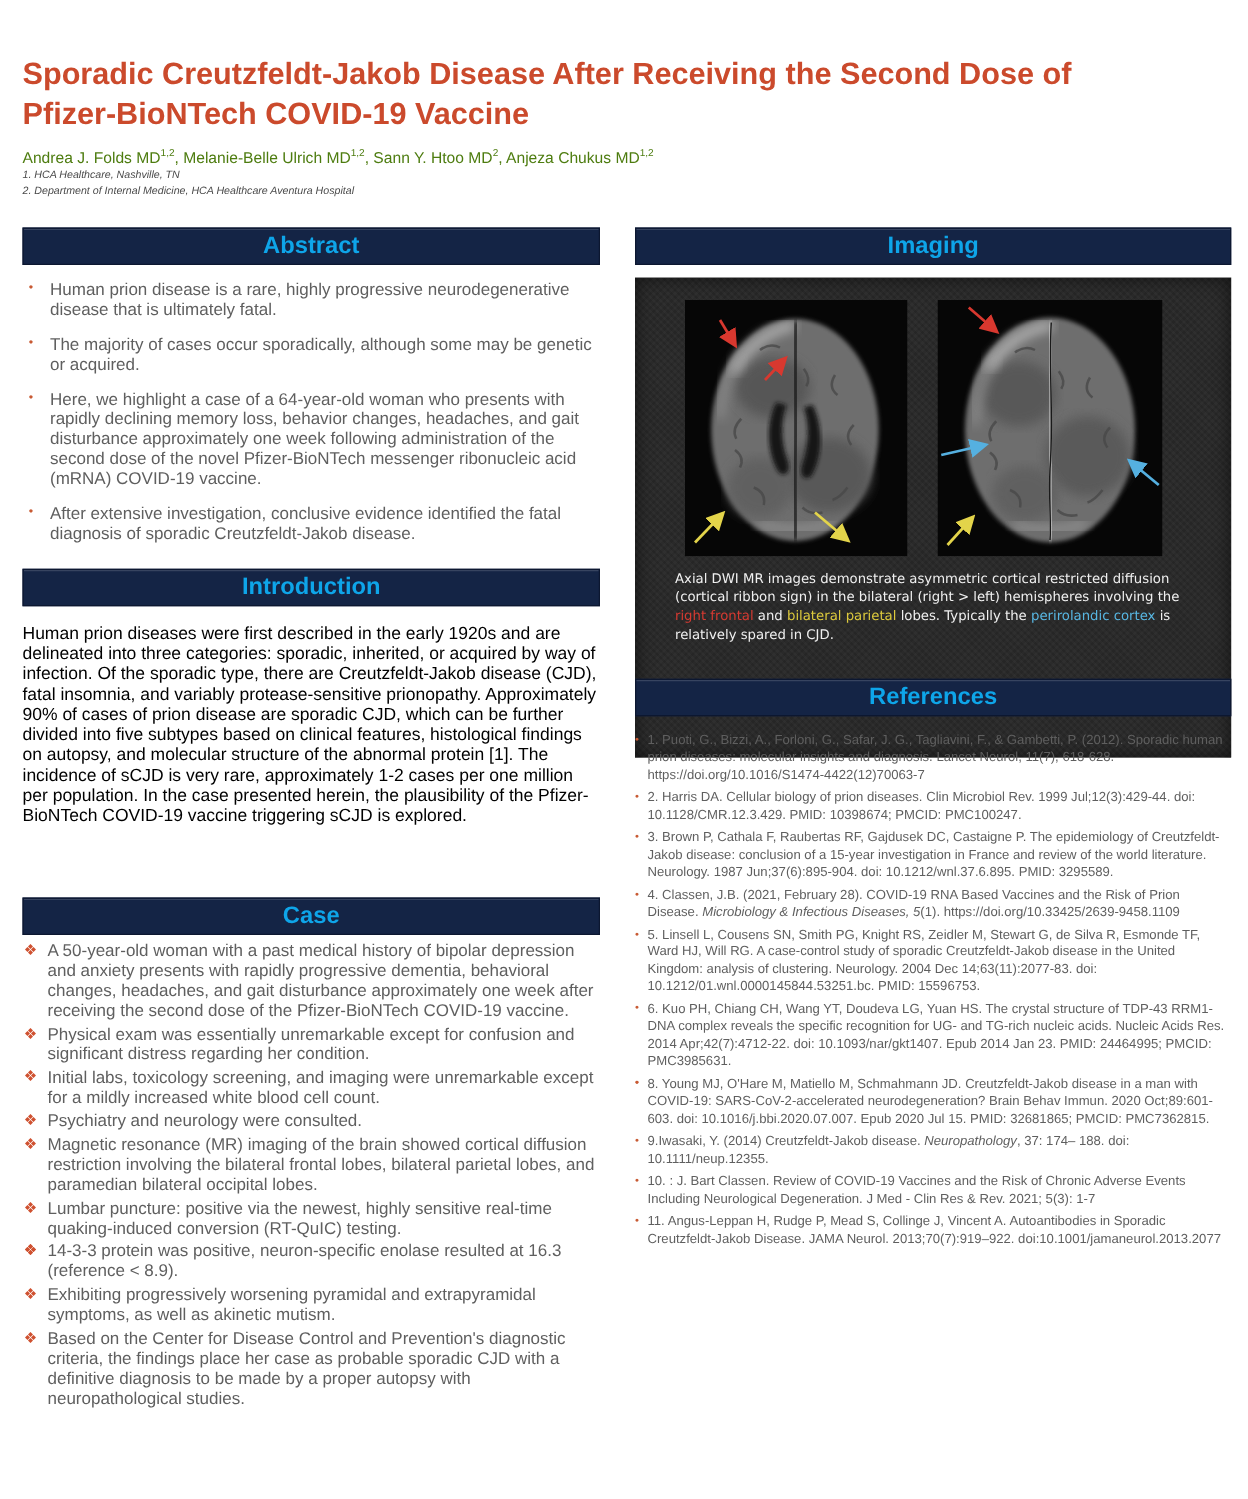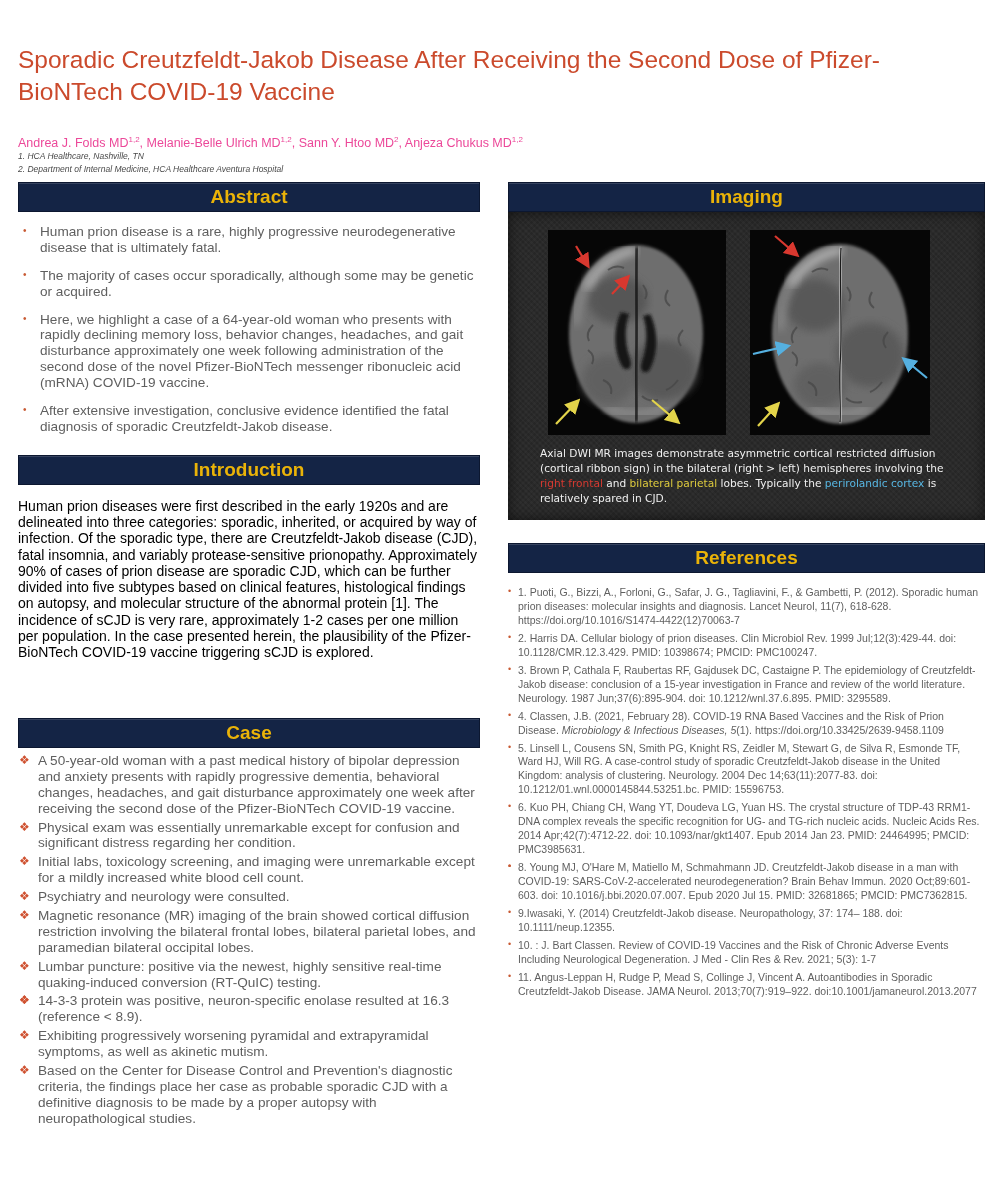--- a/index.html
+++ b/index.html
@@ -1,47 +1,47 @@
 <!DOCTYPE html>
 <html><head>
 <meta charset="utf-8">
 <style>
   html,body{margin:0;padding:0;background:#ffffff;}
   .page{position:relative;width:998px;height:1199px;background:#fff;overflow:hidden;
         font-family:"Liberation Sans", sans-serif;}
   
   .hdr{position:absolute;left:18px;top:44px;width:930px;}
-  .title{margin:0;color:#cb4a2c;font-size:24.5px;font-weight:400;line-height:1.32;width:905px;}
-  .authors{margin-top:26px;color:#ec4899;font-size:12.5px;}
+  .title{margin:0;color:#cb4a2c;font-size:24.5px;font-weight:700;line-height:1.32;width:905px;}
+  .authors{margin-top:9px;color:#4d7c0f;font-size:12.5px;}
   .authors sup{font-size:8px;}
   .affil{color:#4a4a4a;font-size:8.5px;font-style:italic;line-height:1.55;}
   .affil:first-of-type{margin-top:3px;}
   
   .col{position:absolute;top:182px;}
   .col.left{left:18px;width:462px;}
   .col.right{left:508px;width:477px;}
   .sec{position:absolute;left:0;right:0;}
   .sec-abstract{top:0;}  .sec-intro{top:273px;}  .sec-case{top:536px;}
   .sec-imaging{top:0;}   .sec-refs{top:361px;}
   
-  .bar{height:28px;background:#142445;border:1px solid #0c1730;color:#eab308;
+  .bar{height:28px;background:#142445;border:1px solid #0c1730;color:#0ea5e9;
        font-size:19px;font-weight:bold;text-align:center;line-height:28px;
        box-shadow:inset 0 1px 0 rgba(255,255,255,.15);}
   
   ul.blist{list-style:none;margin:12px 0 0;padding:0;}
   ul.blist li{position:relative;color:#5f5f5f;font-size:13.6px;line-height:1.17;}
   ul.dotlist li{padding-left:22px;margin-bottom:12px;}
   ul.dotlist .marker{position:absolute;left:5px;top:1px;color:#c85a33;font-size:10px;}
   ul.diamondlist{margin-top:5px;}
   ul.diamondlist li{padding-left:20px;margin-bottom:3px;}
   ul.diamondlist .marker{position:absolute;left:1px;top:0;color:#cf5130;font-size:12px;}
   
   .body-par{margin:13px 0 0;color:#000000;font-size:14px;line-height:1.16;}
   
-  .mri-panel{position:relative;height:308px;background:#262626;
+  .mri-panel{position:relative;margin-top:10px;height:384px;background:#262626;
      background-image:repeating-linear-gradient(45deg,rgba(255,255,255,.025) 0 2px,transparent 2px 4px),
                       repeating-linear-gradient(-45deg,rgba(255,255,255,.02) 0 2px,transparent 2px 4px);
      box-shadow:inset 0 0 14px rgba(0,0,0,.6);}
   .mri{position:absolute;top:18px;}
   .mri.l{left:40px;} .mri.r{left:242px;}
   .mri-caption{position:absolute;left:32px;right:26px;top:234px;margin:0;
      color:#f0f0f0;font-family:"DejaVu Sans", sans-serif;font-size:10.6px;line-height:1.42;}
   
   ul.reflist{list-style:none;margin:13px 0 0;padding:0;}
   ul.reflist li{position:relative;color:#5f5f5f;font-size:10.5px;line-height:1.33;
@@ -191,20 +191,20 @@
       <div class="bar">References</div>
       <ul class="reflist">
           <li><span class="marker">•</span><span>1. Puoti, G., Bizzi, A., Forloni, G., Safar, J. G., Tagliavini, F., &amp; Gambetti, P. (2012). Sporadic human prion diseases: molecular insights and diagnosis. Lancet Neurol, 11(7), 618-628. https://doi.org/10.1016/S1474-4422(12)70063-7</span></li>
           <li><span class="marker">•</span><span>2. Harris DA. Cellular biology of prion diseases. Clin Microbiol Rev. 1999 Jul;12(3):429-44. doi: 10.1128/CMR.12.3.429. PMID: 10398674; PMCID: PMC100247.</span></li>
           <li><span class="marker">•</span><span>3. Brown P, Cathala F, Raubertas RF, Gajdusek DC, Castaigne P. The epidemiology of Creutzfeldt-Jakob disease: conclusion of a 15-year investigation in France and review of the world literature. Neurology. 1987 Jun;37(6):895-904. doi: 10.1212/wnl.37.6.895. PMID: 3295589.</span></li>
           <li><span class="marker">•</span><span><span>4. Classen, J.B. (2021, February 28). COVID-19 RNA Based Vaccines and the Risk of Prion Disease. </span><span style="font-style: italic;">Microbiology &amp; Infectious Diseases, 5</span><span>(1). https://doi.org/10.33425/2639-9458.1109</span></span></li>
           <li><span class="marker">•</span><span>5. Linsell L, Cousens SN, Smith PG, Knight RS, Zeidler M, Stewart G, de Silva R, Esmonde TF, Ward HJ, Will RG. A case-control study of sporadic Creutzfeldt-Jakob disease in the United Kingdom: analysis of clustering. Neurology. 2004 Dec 14;63(11):2077-83. doi: 10.1212/01.wnl.0000145844.53251.bc. PMID: 15596753.</span></li>
           <li><span class="marker">•</span><span>6. Kuo PH, Chiang CH, Wang YT, Doudeva LG, Yuan HS. The crystal structure of TDP-43 RRM1-DNA complex reveals the specific recognition for UG- and TG-rich nucleic acids. Nucleic Acids Res. 2014 Apr;42(7):4712-22. doi: 10.1093/nar/gkt1407. Epub 2014 Jan 23. PMID: 24464995; PMCID: PMC3985631.</span></li>
           <li><span class="marker">•</span></li>
           <li><span class="marker">•</span><span>8. Young MJ, O'Hare M, Matiello M, Schmahmann JD. Creutzfeldt-Jakob disease in a man with COVID-19: SARS-CoV-2-accelerated neurodegeneration? Brain Behav Immun. 2020 Oct;89:601-603. doi: 10.1016/j.bbi.2020.07.007. Epub 2020 Jul 15. PMID: 32681865; PMCID: PMC7362815.</span></li>
-          <li><span class="marker">•</span><span><span>9.Iwasaki, Y. (2014) Creutzfeldt-Jakob disease. </span><span style="">Neuropathology</span><span>, 37: 174– 188. doi: 10.1111/neup.12355.</span></span></li>
+          <li><span class="marker">•</span><span><span>9.Iwasaki, Y. (2014) Creutzfeldt-Jakob disease. </span><span style="font-style: italic;">Neuropathology</span><span>, 37: 174– 188. doi: 10.1111/neup.12355.</span></span></li>
           <li><span class="marker">•</span><span>10. : J. Bart Classen. Review of COVID-19 Vaccines and the Risk of Chronic Adverse Events Including Neurological Degeneration. J Med - Clin Res &amp; Rev. 2021; 5(3): 1-7</span></li>
           <li><span class="marker">•</span><span>11. Angus-Leppan H, Rudge P, Mead S, Collinge J, Vincent A. Autoantibodies in Sporadic Creutzfeldt-Jakob Disease. JAMA Neurol. 2013;70(7):919–922. doi:10.1001/jamaneurol.2013.2077</span></li>
         </ul>
     </section>
 
   </div>
 </div>
 
 </body></html>

